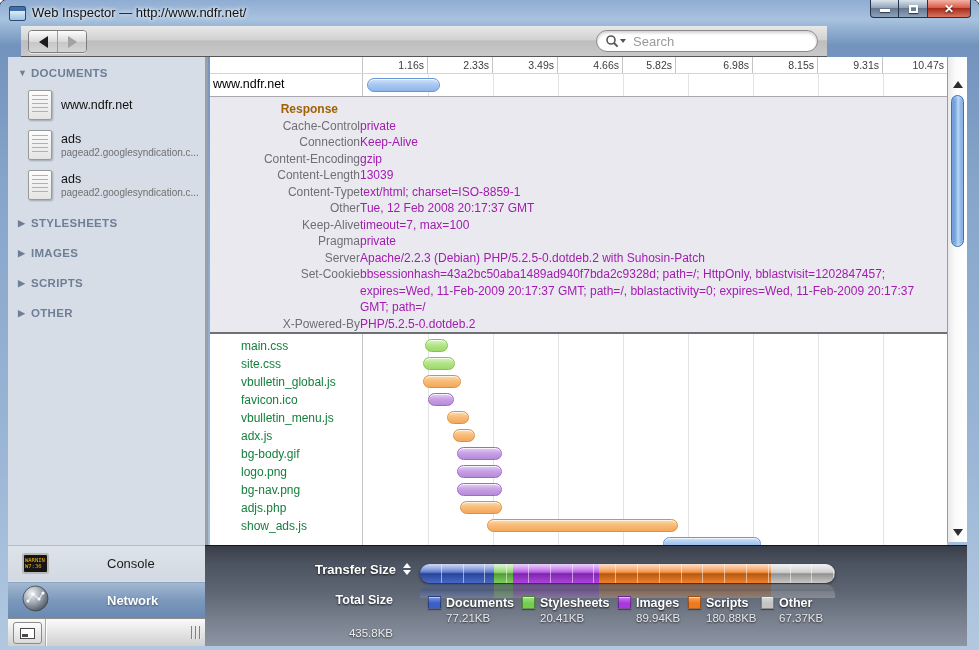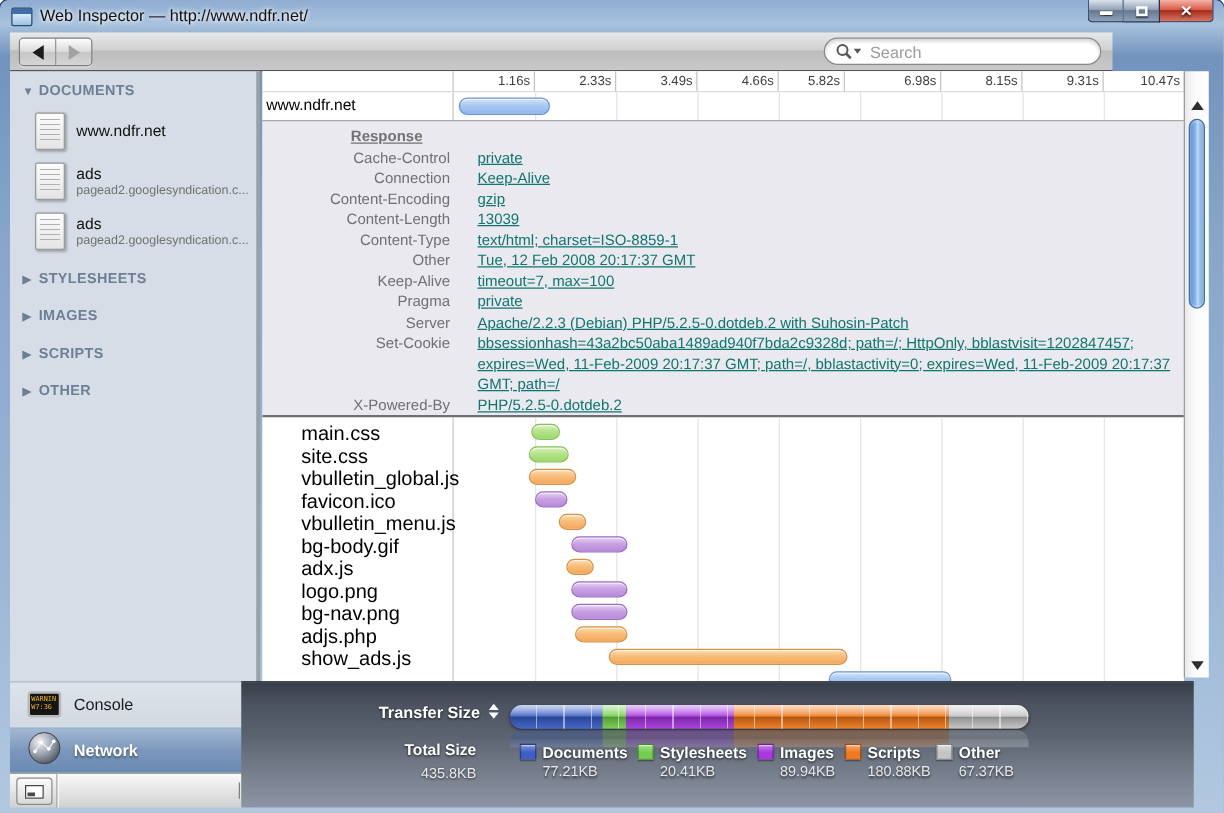--- a/index.html
+++ b/index.html
@@ -17,21 +17,21 @@
   .win-btn{height:18px;border:1px solid #20344f;border-top:none;box-sizing:border-box;
     display:flex;align-items:center;justify-content:center;}
   .win-btn.min{width:29px;border-radius:0 0 0 4px;background:linear-gradient(180deg,#dbe3ec,#93a3b8 45%,#66788f 50%,#90a2ba);}
   .win-btn.max{width:29px;border-left:none;background:linear-gradient(180deg,#dbe3ec,#93a3b8 45%,#66788f 50%,#90a2ba);}
   .win-btn.close{width:43px;border-left:none;border-radius:0 0 4px 0;
     background:linear-gradient(180deg,#f5b3a6,#d95c49 45%,#a72c1b 50%,#d87663);}
   .glyph-min{width:10px;height:3px;background:#fff;box-shadow:0 1px 1px rgba(0,0,0,.6);margin-top:4px;}
   .glyph-max{width:9px;height:8px;border:2px solid #fff;box-sizing:border-box;box-shadow:0 1px 1px rgba(0,0,0,.6);}
   .glyph-close{color:#fff;font-size:12px;font-weight:bold;text-shadow:0 1px 2px rgba(0,0,0,.7);line-height:1;}
   
-  #toolbar{position:absolute;left:8px;top:26px;width:882px;height:31px;
+  #toolbar{position:absolute;left:21px;top:26px;width:806px;height:31px;
     background:linear-gradient(180deg,#e8e8e8,#d2d2d2 45%,#bdbdbd 50%,#c9c9c9);border-bottom:1px solid #565656;box-sizing:border-box;}
   #nav-group{position:absolute;left:7px;top:4px;display:flex;border:1px solid #7d7d7d;border-radius:4px;overflow:hidden;
     box-shadow:0 1px 0 rgba(255,255,255,.6);}
   .nav-btn{width:28px;height:21px;display:flex;align-items:center;justify-content:center;
     background:linear-gradient(180deg,#fdfdfd,#d9d9d9 50%,#c6c6c6 51%,#d5d5d5);}
   .nav-btn+.nav-btn{border-left:1px solid #9a9a9a;}
   .tri-back{width:0;height:0;border-top:6px solid transparent;border-bottom:6px solid transparent;border-right:9px solid #1c1c1c;}
   .tri-fwd{width:0;height:0;border-top:6px solid transparent;border-bottom:6px solid transparent;border-left:9px solid #a2a2a2;}
   #search-field{position:absolute;right:9px;top:4px;width:222px;height:22px;border:1px solid #8a8a8a;border-radius:12px;
     background:#fff;box-shadow:inset 0 2px 3px rgba(0,0,0,.18);display:flex;align-items:center;box-sizing:border-box;}
@@ -51,21 +51,21 @@
     box-shadow:1px 1px 2px rgba(0,0,0,.25);position:relative;flex:0 0 auto;}
   .docicon::before{content:"";position:absolute;left:3px;right:3px;top:4px;height:18px;
     background:repeating-linear-gradient(180deg,#b0b0b0 0 1px,transparent 1px 4px);}
   .ti-text{min-width:0;}
   .ti-title{font-size:12.5px;color:#111;white-space:nowrap;}
   .ti-sub{font-size:10px;color:#707070;white-space:nowrap;margin-top:1px;}
   
   .panel-row{position:absolute;left:0;width:197px;height:36px;display:flex;align-items:center;gap:10px;padding-left:14px;box-sizing:border-box;}
   #panel-console{top:488px;border-top:1px solid #b4bac2;background:linear-gradient(180deg,#dde3ea,#d2d9e2);}
   #panel-network{top:525px;background:linear-gradient(180deg,#a2b8d1,#7b98bc 50%,#6a8ab2);border-top:1px solid #8ea6c2;text-align:right;}
-  .panel-label{font-size:13px;color:#1b1b1b;}
+  .panel-label{font-size:13px;color:#1b1b1b;margin-left:48px;}
   #panel-network .panel-label{color:#fff;font-weight:bold;text-shadow:0 1px 2px rgba(0,0,0,.45);}
   .console-icon{width:27px;height:21px;border:2px solid #b9b9b9;border-radius:3px;background:#151515;overflow:hidden;box-sizing:border-box;
     font-family:"DejaVu Sans Mono",monospace;font-size:5.5px;line-height:6px;color:#f2b70c;padding:2px 1px;letter-spacing:0;}
   
   #statusbar{position:absolute;left:0;top:561px;width:197px;height:28px;border-top:1px solid #8e8e8e;
     background:linear-gradient(180deg,#fafafa,#d0d0d0);box-sizing:border-box;}
   #drawer-btn{position:absolute;left:5px;top:3px;width:27px;height:20px;border:1px solid #8b8b8b;border-radius:3px;
     background:linear-gradient(180deg,#fcfcfc,#dadada);display:flex;align-items:center;justify-content:center;}
   .drawer-icon{width:15px;height:11px;border:1px solid #4a4a4a;box-sizing:border-box;position:relative;background:#fff;}
   .drawer-icon::after{content:"";position:absolute;left:1px;bottom:1px;width:6px;height:3px;background:#4a4a4a;}
@@ -86,58 +86,58 @@
   .bar.blue{background:linear-gradient(180deg,#d3e3f8,#a9c9f1 45%,#8fb6ec);border-color:#6a94d8;}
   .bar.green{background:linear-gradient(180deg,#ddf3c2,#b5e48b 45%,#9cd96a);border-color:#85c253;}
   .bar.orange{background:linear-gradient(180deg,#fcdcae,#f8bd7a 45%,#f4a85c);border-color:#d59244;}
   .bar.purple{background:linear-gradient(180deg,#e6d2f4,#c8a2e4 45%,#b88ad8;);border-color:#9a6cc2;}
   .bar.purple{background:linear-gradient(180deg,#e6d2f4,#c8a2e4 45%,#b88ad8);border-color:#9a6cc2;}
   
   #response{position:absolute;left:0;top:39px;width:737px;height:238px;background:#e9e9ef;
     border-top:1px solid #a8a8ae;border-bottom:2px solid #6f6f76;box-sizing:border-box;padding-top:4px;overflow:hidden;}
   .hrow{display:flex;line-height:16.5px;font-size:12px;}
   .hlabel{width:150px;flex:0 0 150px;text-align:right;color:#6f6f74;padding-right:0;box-sizing:border-box;}
-  .hrow.title .hlabel{color:#737373;font-weight:bold;padding-right:22px;text-decoration:underline;}
-  .hvalue{margin-left:22px;color:#0f766e;max-width:572px;text-decoration:underline;}
+  .hrow.title .hlabel{color:#a16207;font-weight:bold;padding-right:22px;}
+  .hvalue{margin-left:0;color:#a21caf;max-width:572px;}
   
   #resources{position:absolute;left:0;top:277px;width:737px;height:211px;background:#fff;overflow:hidden;padding-top:3px;box-sizing:border-box;}
   .res-row{position:relative;height:18px;}
-  .res-name{position:absolute;left:3px;top:2px;font-size:16px;color:#000000;white-space:nowrap;padding-left:28px;}
+  .res-name{position:absolute;left:3px;top:2px;font-size:12px;color:#15803d;white-space:nowrap;padding-left:28px;}
   .res-row .bar{top:2px;}
   
   #vscroll{position:absolute;left:947px;top:57px;width:20px;height:485px;border-left:1px solid #9a9aa0;box-sizing:border-box;
     background:linear-gradient(90deg,#e9e9e9,#fbfbfb 40%,#fff);}
   .scroll-arrow{position:absolute;left:5px;width:0;height:0;border-left:5px solid transparent;border-right:5px solid transparent;}
   #scroll-up{top:24px;border-bottom:7px solid #2d2d2d;}
   #scroll-down{top:472px;border-top:7px solid #2d2d2d;}
   #scroll-thumb{position:absolute;left:3px;top:38px;width:13px;height:152px;border-radius:7px;border:1px solid #3f6fae;box-sizing:border-box;
     background:linear-gradient(90deg,#4d84cf,#8db8ea 40%,#bcd8f7 55%,#659ada);
     box-shadow:inset 0 0 3px rgba(255,255,255,.6);}
   
-  #darkpanel{position:absolute;left:193px;top:545px;width:762px;height:101px;
+  #darkpanel{position:absolute;left:205px;top:545px;width:762px;height:101px;
     background:linear-gradient(180deg,#383e49 0%,#4d5461 18%,#5d6572 45%,#79818f 75%,#8d95a4 100%);
     border-top:1px solid #14161c;box-sizing:border-box;}
   #transfer-size{position:absolute;left:0;top:16px;width:206px;text-align:right;color:#fff;font-size:13px;font-weight:bold;
     text-shadow:0 1px 2px rgba(0,0,0,.8);}
   #sort-arrows{display:inline-block;margin-left:7px;vertical-align:-1px;}
   #sort-arrows i{display:block;width:0;height:0;border-left:4px solid transparent;border-right:4px solid transparent;}
   #sort-arrows .up{border-bottom:5px solid #fff;margin-bottom:2px;}
   #sort-arrows .dn{border-top:5px solid #fff;}
   #sumbar{position:absolute;left:215px;top:18px;width:415px;height:19px;border-radius:10px;display:flex;overflow:hidden;
     box-shadow:0 1px 3px rgba(0,0,0,.6);}
   #sumbar::before{content:"";position:absolute;inset:0;border-radius:10px;z-index:3;
     background:linear-gradient(180deg,rgba(255,255,255,.55),rgba(255,255,255,.15) 42%,rgba(0,0,0,.06) 50%,rgba(255,255,255,0) 60%);}
   #sumbar::after{content:"";position:absolute;inset:0;border-radius:10px;z-index:4;
     background:repeating-linear-gradient(90deg,transparent 0 20.8px,rgba(255,255,255,.5) 20.8px 21.8px);}
   #sumbar-reflect{position:absolute;left:215px;top:38px;width:415px;height:14px;display:flex;overflow:hidden;
     transform:scaleY(-1);opacity:.28;border-radius:0 0 10px 10px;}
   .seg{height:100%;}
   #total-block{position:absolute;left:0;top:47px;width:188px;text-align:right;}
   #total-label{color:#fff;font-size:12.5px;font-weight:bold;text-shadow:0 1px 2px rgba(0,0,0,.8);}
-  #total-value{color:rgba(255,255,255,.88);font-size:11.5px;margin-top:6px;text-shadow:0 1px 2px rgba(0,0,0,.7);}
+  #total-value{color:rgba(255,255,255,.88);font-size:11.5px;margin-top:20px;text-shadow:0 1px 2px rgba(0,0,0,.7);}
   #legend{position:absolute;left:215px;top:47px;width:540px;height:40px;}
   .legend-item{position:absolute;top:0;white-space:nowrap;}
   .lg-sq{display:inline-block;width:13px;height:13px;vertical-align:-2px;border:1px solid rgba(0,0,0,.35);box-sizing:border-box;
     box-shadow:inset 0 1px 0 rgba(255,255,255,.5),0 1px 1px rgba(0,0,0,.4);}
   .lg-label{margin-left:5px;color:#fff;font-size:12.5px;font-weight:bold;text-shadow:0 1px 2px rgba(0,0,0,.85);}
   .lg-value{margin-left:18px;margin-top:1px;color:rgba(255,255,255,.85);font-size:11.5px;text-shadow:0 1px 2px rgba(0,0,0,.7);}
 </style>
 </head>
 <body>
 
@@ -362,26 +362,26 @@
         </div>
         <div class="res-row">
           <div class="res-name">favicon.ico</div>
           <div class="bar purple" style="left: 218px; width: 26px;"></div>
         </div>
         <div class="res-row">
           <div class="res-name">vbulletin_menu.js</div>
           <div class="bar orange" style="left: 237px; width: 22px;"></div>
         </div>
         <div class="res-row">
+          <div class="res-name">adx.js</div>
+          <div class="bar orange" style="left: 243px; width: 22px;"></div>
+        </div>
+        <div class="res-row">
           <div class="res-name">bg-body.gif</div>
           <div class="bar purple" style="left: 247px; width: 45px;"></div>
-        </div>
-        <div class="res-row">
-          <div class="res-name">adx.js</div>
-          <div class="bar orange" style="left: 243px; width: 22px;"></div>
         </div>
         <div class="res-row">
           <div class="res-name">logo.png</div>
           <div class="bar purple" style="left: 247px; width: 45px;"></div>
         </div>
         <div class="res-row">
           <div class="res-name">bg-nav.png</div>
           <div class="bar purple" style="left: 247px; width: 45px;"></div>
         </div>
         <div class="res-row">

